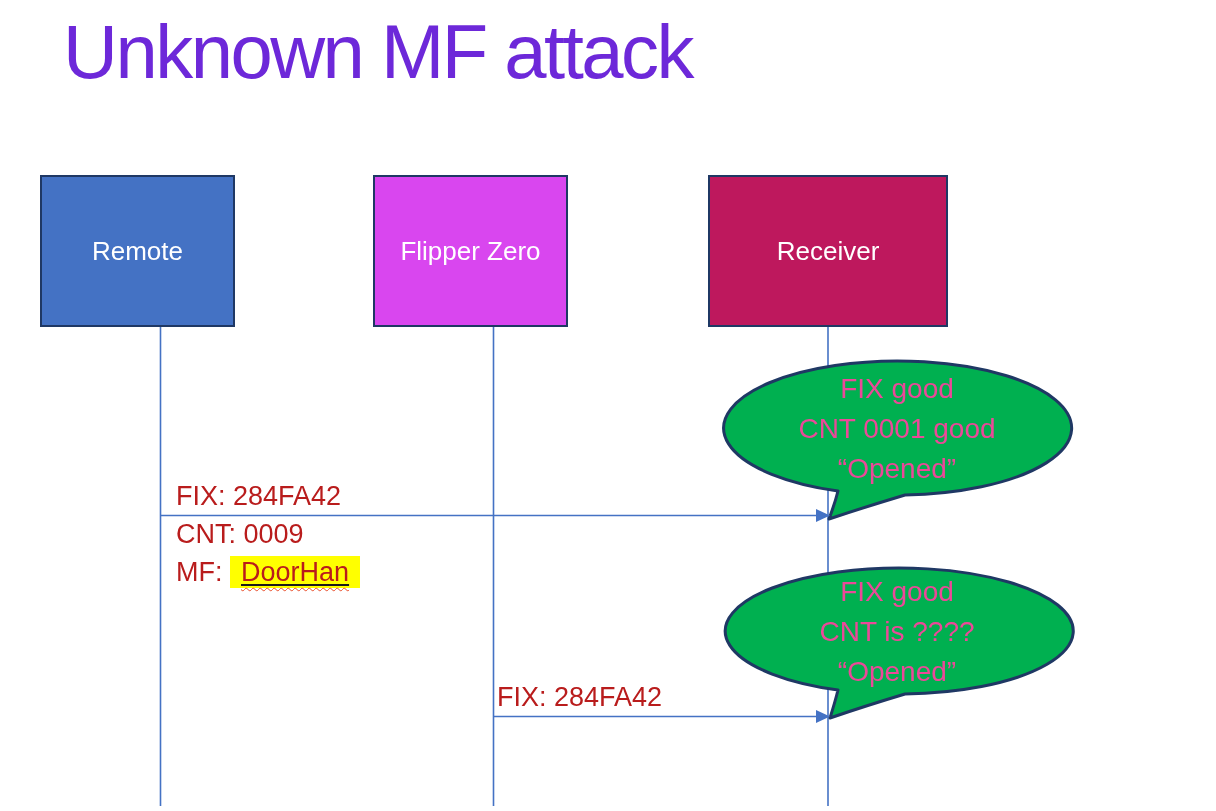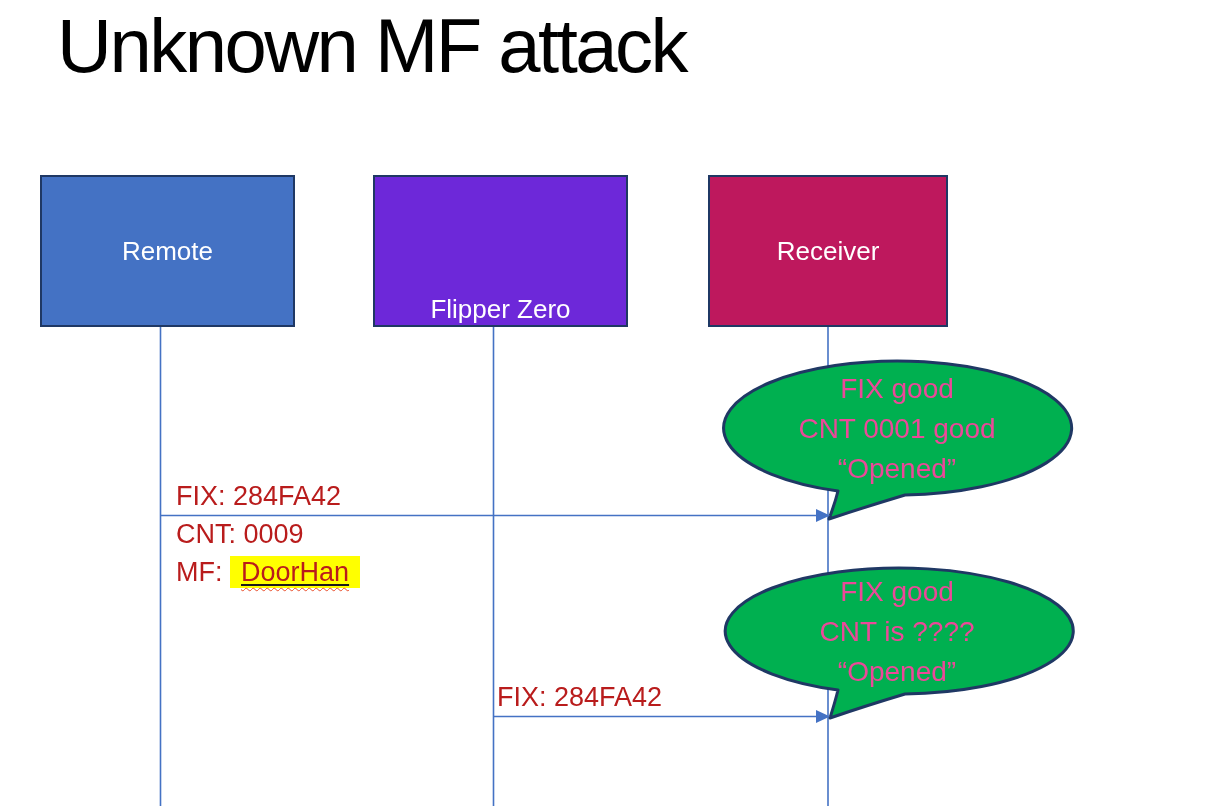--- a/index.html
+++ b/index.html
@@ -1,33 +1,33 @@
 <!DOCTYPE html>
 <html><head>
 <meta charset="utf-8">
 <style>
   html,body { margin:0; padding:0; background:#ffffff; }
   .slide {
     position:relative; width:1216px; height:811px; background:#ffffff;
     font-family:"Liberation Sans", sans-serif; overflow:hidden;
   }
   .title {
-    position:absolute; left:57px; top:2px; margin:0;
-    font-size:76px; font-weight:300; letter-spacing:-2.5px; color:#000000;
+    position:absolute; left:57px; top:2px; margin:6px;
+    font-size:76px; font-weight:300; letter-spacing:-2.5px; color:#6d28d9;
     white-space:nowrap;
   }
   .overlay { position:absolute; left:0; top:0; z-index:1; }
   .actor {
-    position:absolute; top:175px; width:255px; height:152px;
+    position:absolute; top:175px; width:195px; height:152px;
     border:2.5px solid #1F3864; box-sizing:border-box;
     display:flex; align-items:center; justify-content:center;
     color:#ffffff; font-size:26px; z-index:2;
   }
   .actor-remote   { left:40px;  background:#4472C4; }
-  .actor-flipper  { left:373px; background:#6d28d9;align-items:flex-end; }
+  .actor-flipper  { left:373px; background:#d946ef; }
   .actor-receiver { left:708px; width:240px; background:#be185d; }
   .msg {
     position:absolute; z-index:3; color:#b91c1c; font-size:27px; white-space:nowrap;
   }
   .msg .line { height:38px; line-height:38px; }
   .msg1 { left:176px; top:477px; }
   .msg2 { left:497px; top:678px; }
   .hl { background:#FFFF00; padding:1px 11px; }
   .u-solid {
     text-decoration:underline solid #1a1a1a;

